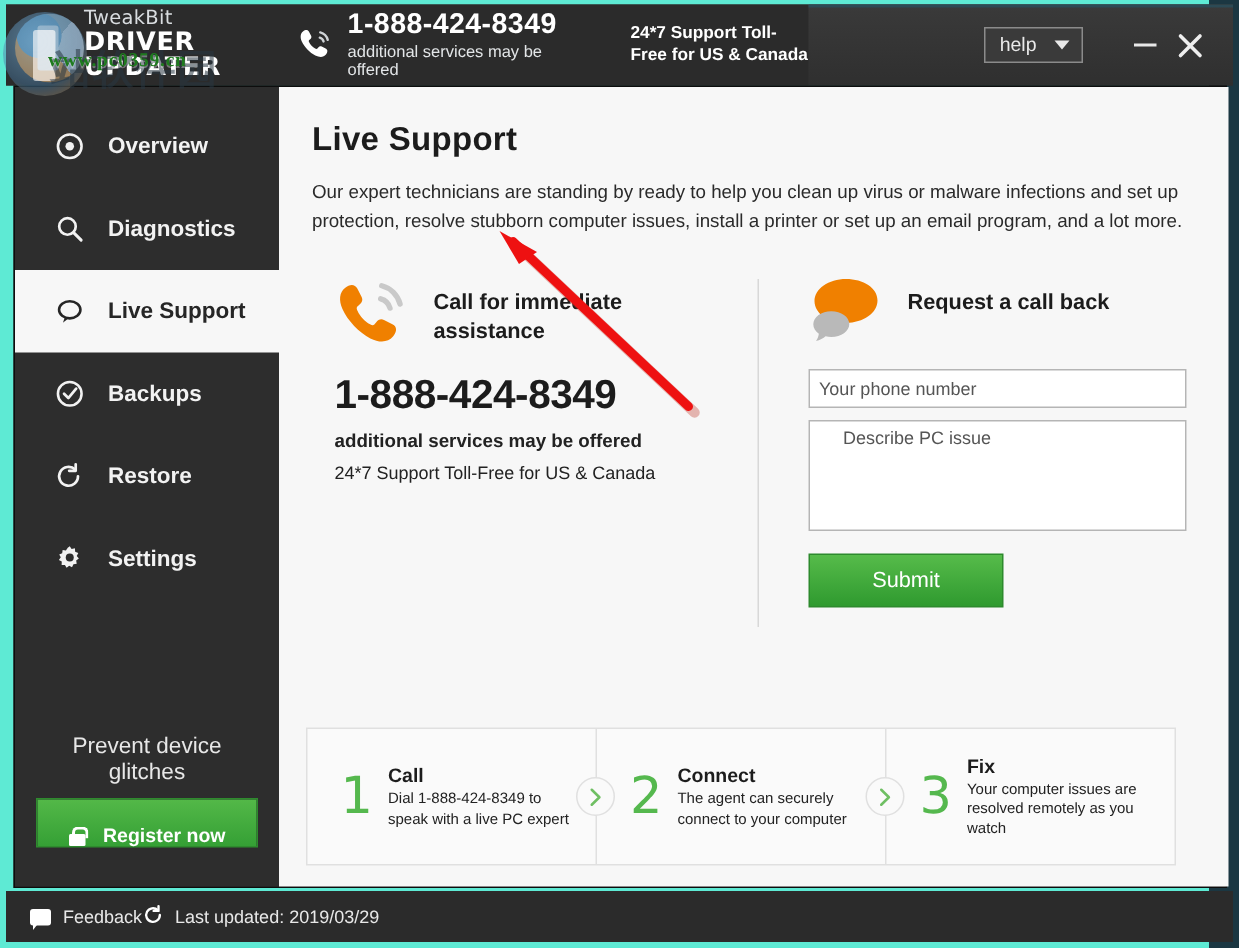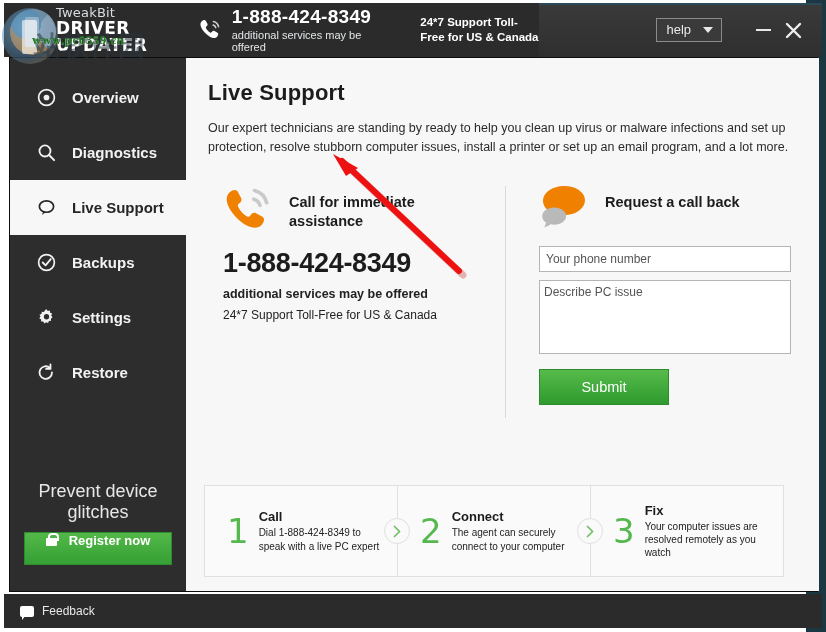--- a/index.html
+++ b/index.html
@@ -5,21 +5,21 @@
   * { box-sizing: border-box; margin: 0; padding: 0; }
   html, body {
     width: 826px; height: 632px;
     background: #1b3742;
     font-family: "Liberation Sans", sans-serif;
     overflow: hidden;
   }
   #app {
     position: absolute; left: 0; top: 0;
     width: 806px; height: 632px;
-    background: #ffffff;
+    background: #5eead4;
   }
 
   
   .titlebar {
     position: absolute; left: 4px; top: 3px;
     width: 818px; height: 54px;
     background: #2e2e2e;
     display: flex; align-items: stretch;
   }
   .tb-left {
@@ -132,23 +132,23 @@
   }
   .nav-item.active { background: #f7f7f7; color: #262626; }
   .nav-ic { width: 20px; height: 20px; flex: none; display:flex; align-items:center; justify-content:center;}
   .nav-ic svg { display:block; }
 
   .side-bottom {
     margin-top: auto;
     padding: 0 14px 26px 14px;
     text-align: center;
   }
-  .prevent-txt { color: #e7e7e7; font-size: 18px; margin-bottom: 9px; }
+  .prevent-txt { color: #e7e7e7; font-size: 15px; margin-bottom: 9px; }
   .register-btn {
-    display: flex; align-items: flex-start; justify-content: center; gap: 12px;
+    display: flex; align-items: flex-end; justify-content: center; gap: 12px;
     height: 33px; width: 148px; margin: 0 auto;
     background: linear-gradient(to bottom, #53b848 0%, #35a035 100%);
     border: 1px solid #2e8b2e;
     color: #ffffff; font-size: 13px; font-weight: bold;
     cursor: pointer;
   }
   .lock-ic { width: 11px; height: 13px; position: relative; flex:none; }
   .lock-ic::before{
     content:""; position:absolute; left:2px; top:0; width:7px; height:6px;
     border:2px solid #fff; border-bottom:none; border-radius:4px 4px 0 0;
@@ -200,21 +200,21 @@
     display:block; width: 252px; height: 26px;
     border: 1px solid #b5b5b5; background:#fff;
     font-family:"Liberation Sans", sans-serif; font-size: 12px; color:#555;
     padding: 0 6px; margin-top: 4px;
   }
   .inp::placeholder{ color:#555; opacity:1; }
   .ta {
     display:block; width: 252px; height: 74px;
     border: 1px solid #b5b5b5; background:#fff;
     font-family:"Liberation Sans", sans-serif; font-size: 12px; color:#555;
-    padding: 4px 4px; margin-top: 8px; resize:none;
+    padding: 4px 22px; margin-top: 8px; resize:none;
   }
   .ta::placeholder{ color:#555; opacity:1; }
   .submit-btn {
     margin-top: 15px; width: 130px; height: 36px;
     background: linear-gradient(to bottom, #56bb4a 0%, #2f9a2f 100%);
     border: 1px solid #2d8a2d;
     color: #fff; font-size: 14.5px; font-weight: normal;
     font-family:"Liberation Sans", sans-serif;
     cursor: pointer;
   }
@@ -373,36 +373,36 @@
             <svg width="19" height="19" viewBox="0 0 20 20">
               <circle cx="10" cy="10" r="8.3" fill="none" stroke="#f2f2f2" stroke-width="1.8"></circle>
               <path d="M6 10 L9 13 L14.5 6.4" fill="none" stroke="#f2f2f2" stroke-width="1.9" stroke-linecap="round" stroke-linejoin="round"></path>
             </svg>
           </span>
           <span>Backups</span>
         </div>
 
         <div class="nav-item">
           <span class="nav-ic">
+            <svg width="20" height="19" viewBox="0 0 21 20">
+              <path d="M16.8 10a6.6 6.6 0 1 1-2-4.7" fill="none" stroke="#f2f2f2" stroke-width="1.9" stroke-linecap="round"></path>
+              <path d="M15.2 1.6 L15.2 6.2 L10.6 6.2" fill="none" stroke="#f2f2f2" stroke-width="1.9" stroke-linecap="round" stroke-linejoin="round"></path>
+            </svg>
+          </span>
+          <span>Restore</span>
+        </div>
+
+        <div class="nav-item">
+          <span class="nav-ic">
             <svg width="19" height="19" viewBox="0 0 20 20">
               <path d="M10 1.2 11.3 3.2 13.6 2.6 13.8 5 16 5.9 14.9 8 16.4 9.8 14.5 11.2 14.9 13.5 12.6 13.8 11.6 15.9 9.6 14.9 7.8 16.3 6.6 14.3 4.3 14.3 4.4 12 2.4 10.9 3.7 9 2.6 7 4.7 6.2 5 3.9 7.3 4.2 8.6 2.2Z" fill="#f2f2f2"></path>
               <circle cx="10" cy="9.2" r="2.8" fill="#2d2d2d"></circle>
             </svg>
           </span>
           <span>Settings</span>
-        </div>
-
-        <div class="nav-item">
-          <span class="nav-ic">
-            <svg width="20" height="19" viewBox="0 0 21 20">
-              <path d="M16.8 10a6.6 6.6 0 1 1-2-4.7" fill="none" stroke="#f2f2f2" stroke-width="1.9" stroke-linecap="round"></path>
-              <path d="M15.2 1.6 L15.2 6.2 L10.6 6.2" fill="none" stroke="#f2f2f2" stroke-width="1.9" stroke-linecap="round" stroke-linejoin="round"></path>
-            </svg>
-          </span>
-          <span>Restore</span>
         </div>
       </div>
 
       <div class="side-bottom">
         <div class="prevent-txt">Prevent device glitches</div>
         <div class="register-btn">
           <span class="lock-ic"></span>
           <span>Register now</span>
         </div>
       </div>
@@ -491,19 +491,28 @@
         </g>
       </svg>
     </div>
   </div>
 
   <div class="statusbar">
     <div class="sb-item">
       <span class="fb-ic"></span>
       <span>Feedback</span>
     </div>
+    <div class="sb-item">
+      <span>
+        <svg width="14" height="14" viewBox="0 0 16 16">
+          <path d="M13.2 8a5.2 5.2 0 1 1-1.6-3.7" fill="none" stroke="#ffffff" stroke-width="1.8" stroke-linecap="round"></path>
+          <path d="M12.2 1.2 L12.2 4.9 L8.5 4.9" fill="none" stroke="#ffffff" stroke-width="1.8" stroke-linecap="round" stroke-linejoin="round"></path>
+        </svg>
+      </span>
+      <span>Last updated: 2019/03/29</span>
+    </div>
   </div>
 
   <div class="wm wm-circle"></div>
   <div class="wm wm-cn">站软件园</div>
   <div class="wm wm-url">www.pc0359.cn</div>
 
 </div>
 
 </body></html>

